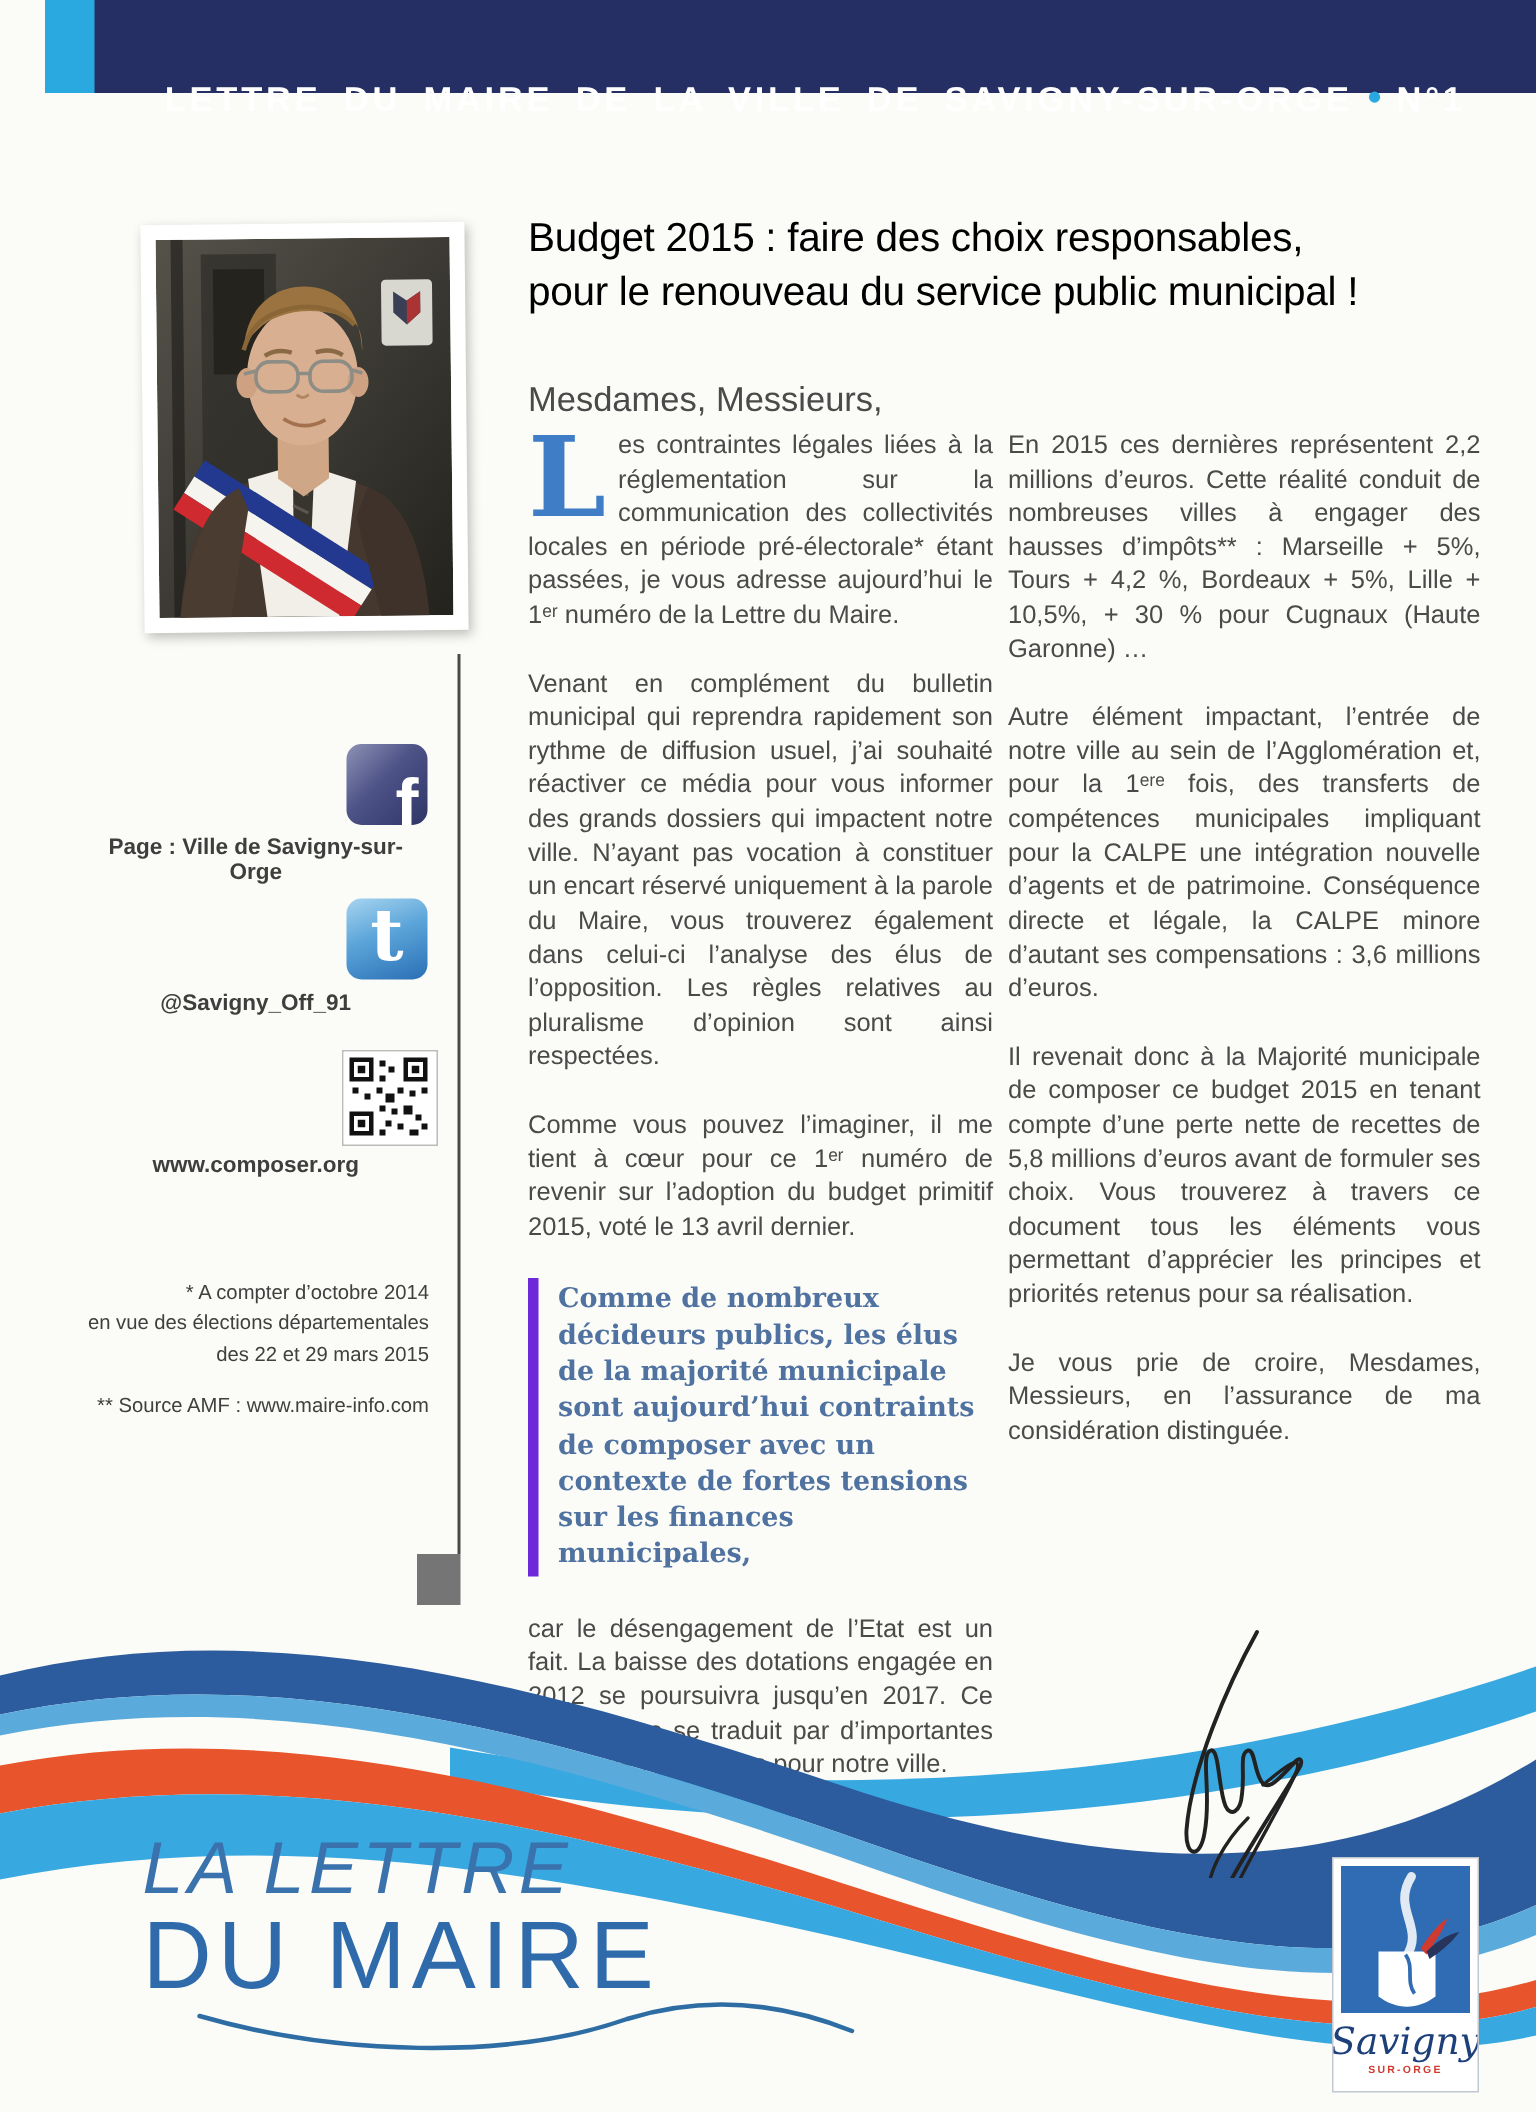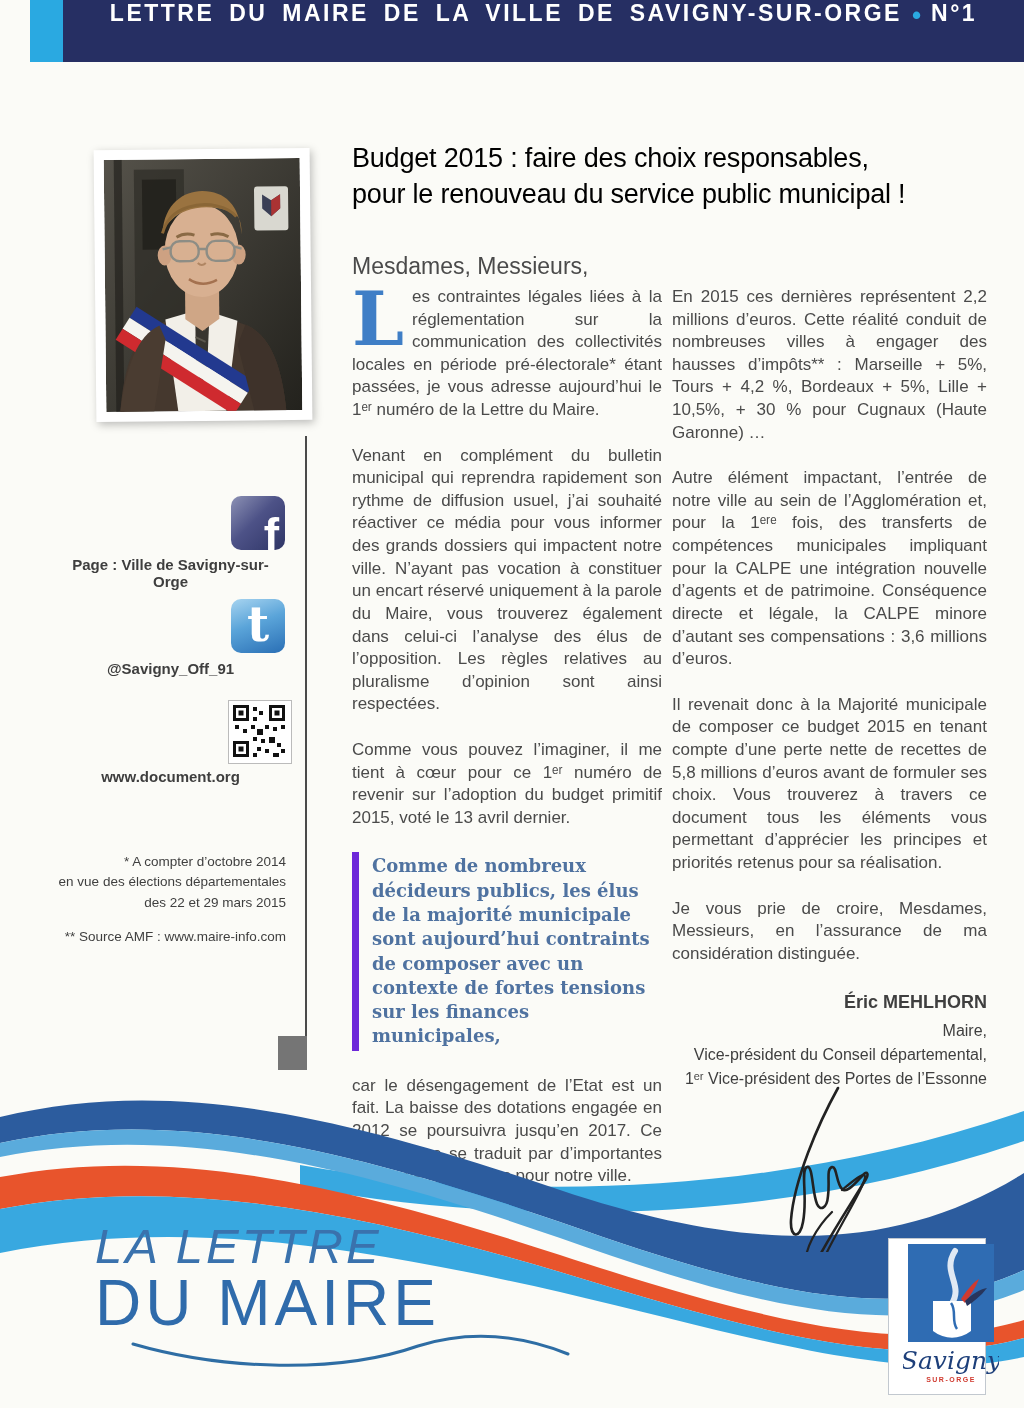--- a/index.html
+++ b/index.html
@@ -7,21 +7,21 @@
     width:1024px;height:1408px;position:relative;overflow:hidden;
     background:#fbfbf7;
     font-family:"Liberation Sans",sans-serif;
     color:#4a4a4a;
   }
   .abs{position:absolute;}
 
   
   .header-bar{left:30px;top:0;width:994px;height:62px;background:#262f63;}
   .header-accent{left:30px;top:0;width:33px;height:62px;background:#2aa9e1;z-index:2;}
-  .header-title{left:63px;top:0;width:961px;height:80px;display:flex;align-items:flex-start;justify-content:center;
+  .header-title{left:63px;top:0;width:961px;height:80px;display:flex;align-items:flex-end;justify-content:center;
     color:#ffffff;font-weight:bold;font-size:23px;letter-spacing:2.5px;word-spacing:6px;white-space:nowrap;}
   .header-title .dot{color:#2aa9e1;font-size:26px;margin:0 10px;letter-spacing:0;}
 
   
   .photo-frame{left:95px;top:149px;width:196px;height:252px;background:#fff;padding:10px;
     box-shadow:2px 3px 8px rgba(0,0,0,.25);transform:rotate(-.6deg);}
   .photo-frame svg{display:block;}
 
   
   .fb-icon{left:231px;top:496px;width:54px;height:54px;border-radius:10px;
@@ -58,21 +58,21 @@
   .sign-role{font-size:16px;line-height:1.5;}
 
   
   .wave{left:0;top:1095px;width:1024px;height:313px;z-index:1;}
   .signature-squiggle{left:738px;top:1082px;width:132px;height:170px;z-index:3;}
   .masthead-1{left:95px;top:1218px;font-size:49px;font-style:italic;color:#3a72ad;
     letter-spacing:3px;z-index:2;}
   .masthead-2{left:95px;top:1266px;font-size:64px;color:#2f6bab;letter-spacing:4px;z-index:2;}
   .masthead-underline{left:128px;top:1330px;width:445px;height:44px;z-index:2;}
   .logo-card{left:888px;top:1238px;width:98px;height:157px;background:#fff;border:1px solid #c2c8cf;
-    z-index:4;box-sizing:border-box;padding-left:14px;}
+    z-index:4;box-sizing:border-box;}
 </style>
 </head>
 <body>
 
 <div class="abs header-bar"></div>
 <div class="abs header-accent"></div>
 <div class="abs header-title">
   <span>LETTRE DU MAIRE DE LA VILLE DE SAVIGNY-SUR-ORGE</span>
   <span class="dot">•</span>
   <span>N°1</span>
@@ -160,21 +160,21 @@
         <rect x="40" y="36" width="6" height="6"></rect>
       <rect x="48" y="42" width="4" height="4"></rect>
         <rect x="28" y="46" width="4" height="4"></rect>
         <rect x="36" y="48" width="4" height="4"></rect>
       <rect x="44" y="52" width="6" height="4"></rect>
         <rect x="52" y="48" width="4" height="4"></rect>
         <rect x="24" y="52" width="4" height="4"></rect>
     </g>
   </svg>
 </div>
-<div class="abs side-label" style="top:768px;">www.document.org</div>
+<div class="abs side-label" style="top:768px;">www.composer.org</div>
 
 <div class="abs footnotes">
   <div>* A compter d’octobre 2014</div>
   <div>en vue des élections départementales</div>
   <div>des 22 et 29 mars 2015</div>
   <div class="fn2">** Source AMF : www.maire-info.com</div>
 </div>
 
 <div class="abs divider-line"></div>
 <div class="abs gray-square"></div>
@@ -191,26 +191,20 @@
   <p>Comme vous pouvez l’imaginer, il me tient à cœur pour ce 1ᵉʳ numéro de revenir sur l’adoption du budget primitif 2015, voté le 13 avril dernier.</p>
   <div class="quote-block">Comme de nombreux décideurs publics, les élus de la majorité municipale sont aujourd’hui contraints de composer avec un contexte de fortes tensions sur les finances municipales,</div>
   <p>car le désengagement de l’Etat est un fait. La baisse des dotations engagée en 2012 se poursuivra jusqu’en 2017. Ce phénomène se traduit par d’importantes pertes de ressources pour notre ville.</p>
 </div>
 
 <div class="abs col col2">
   <p>En 2015 ces dernières représentent 2,2 millions d’euros. Cette réalité conduit de nombreuses villes à engager des hausses d’impôts** : Marseille + 5%, Tours + 4,2 %, Bordeaux + 5%, Lille + 10,5%, + 30 % pour Cugnaux (Haute Garonne) …</p>
   <p>Autre élément impactant, l’entrée de notre ville au sein de l’Agglomération et, pour la 1ᵉʳᵉ fois, des transferts de compétences municipales impliquant pour la CALPE une intégration nouvelle d’agents et de patrimoine. Conséquence directe et légale, la CALPE minore d’autant ses compensations : 3,6 millions d’euros.</p>
   <p>Il revenait donc à la Majorité municipale de composer ce budget 2015 en tenant compte d’une perte nette de recettes de 5,8 millions d’euros avant de formuler ses choix. Vous trouverez à travers ce document tous les éléments vous permettant d’apprécier les principes et priorités retenus pour sa réalisation.</p>
   <p>Je vous prie de croire, Mesdames, Messieurs, en l’assurance de ma considération distinguée.</p>
-  <div class="sign-block">
-    <div class="sign-name">Éric MEHLHORN</div>
-    <div class="sign-role">Maire,</div>
-    <div class="sign-role">Vice-président du Conseil départemental,</div>
-    <div class="sign-role">1ᵉʳ Vice-président des Portes de l’Essonne</div>
-  </div>
 </div>
 
 <svg class="abs signature-squiggle" viewBox="0 0 132 170">
   <path d="M100,6 C80,42 56,98 53,138 C52,156 62,158 65,140 C70,114 62,88 69,85 C75,83 74,110 79,122 C82,129 89,127 90,114 C92,99 88,87 94,85 C99,84 98,101 104,107 C109,112 118,100 126,92 C129,89 131,92 128,97 C108,130 84,165 68,200" fill="none" stroke="#222" stroke-width="2.6" stroke-linecap="round"></path>
   <path d="M104,108 C116,98 126,90 127,94 C129,100 104,140 88,172 C80,188 70,194 68,182 C66,168 78,146 94,130" fill="none" stroke="#222" stroke-width="2.2" stroke-linecap="round"></path>
 </svg>
 
 <svg class="abs wave" viewBox="0 0 1024 313">
 
   <path d="M300,70 C520,108 780,100 1024,16 L1024,46 C780,130 520,132 300,92 Z" fill="#38a8e0"></path>

